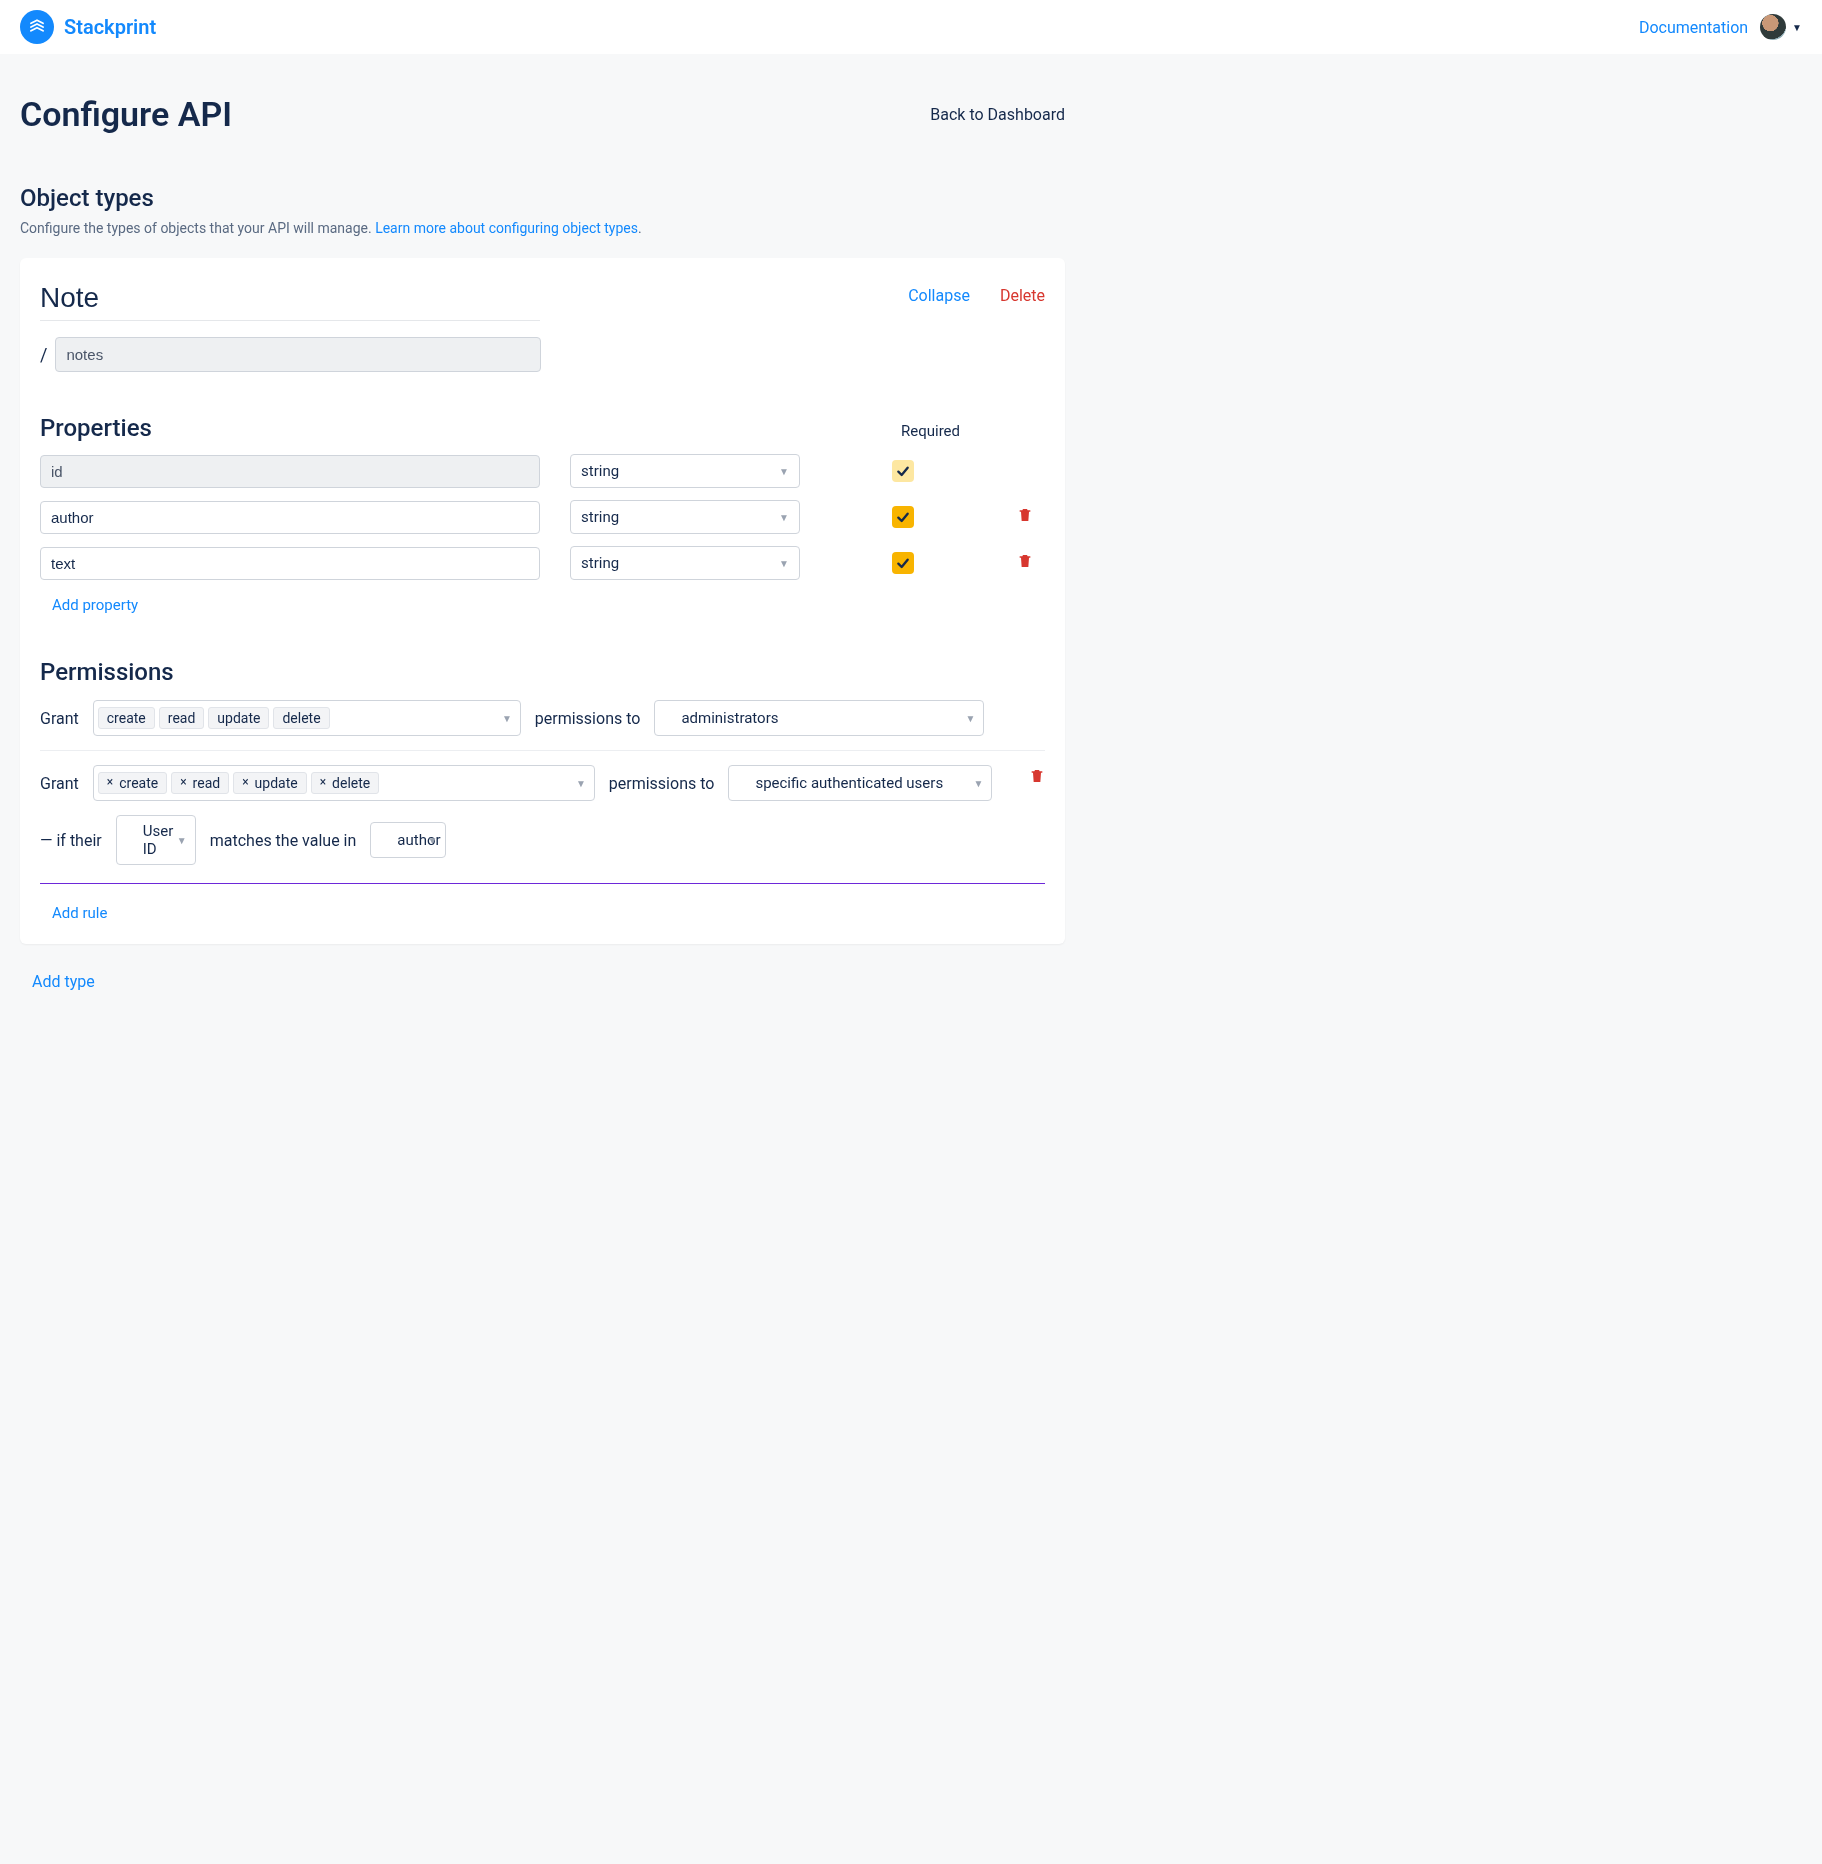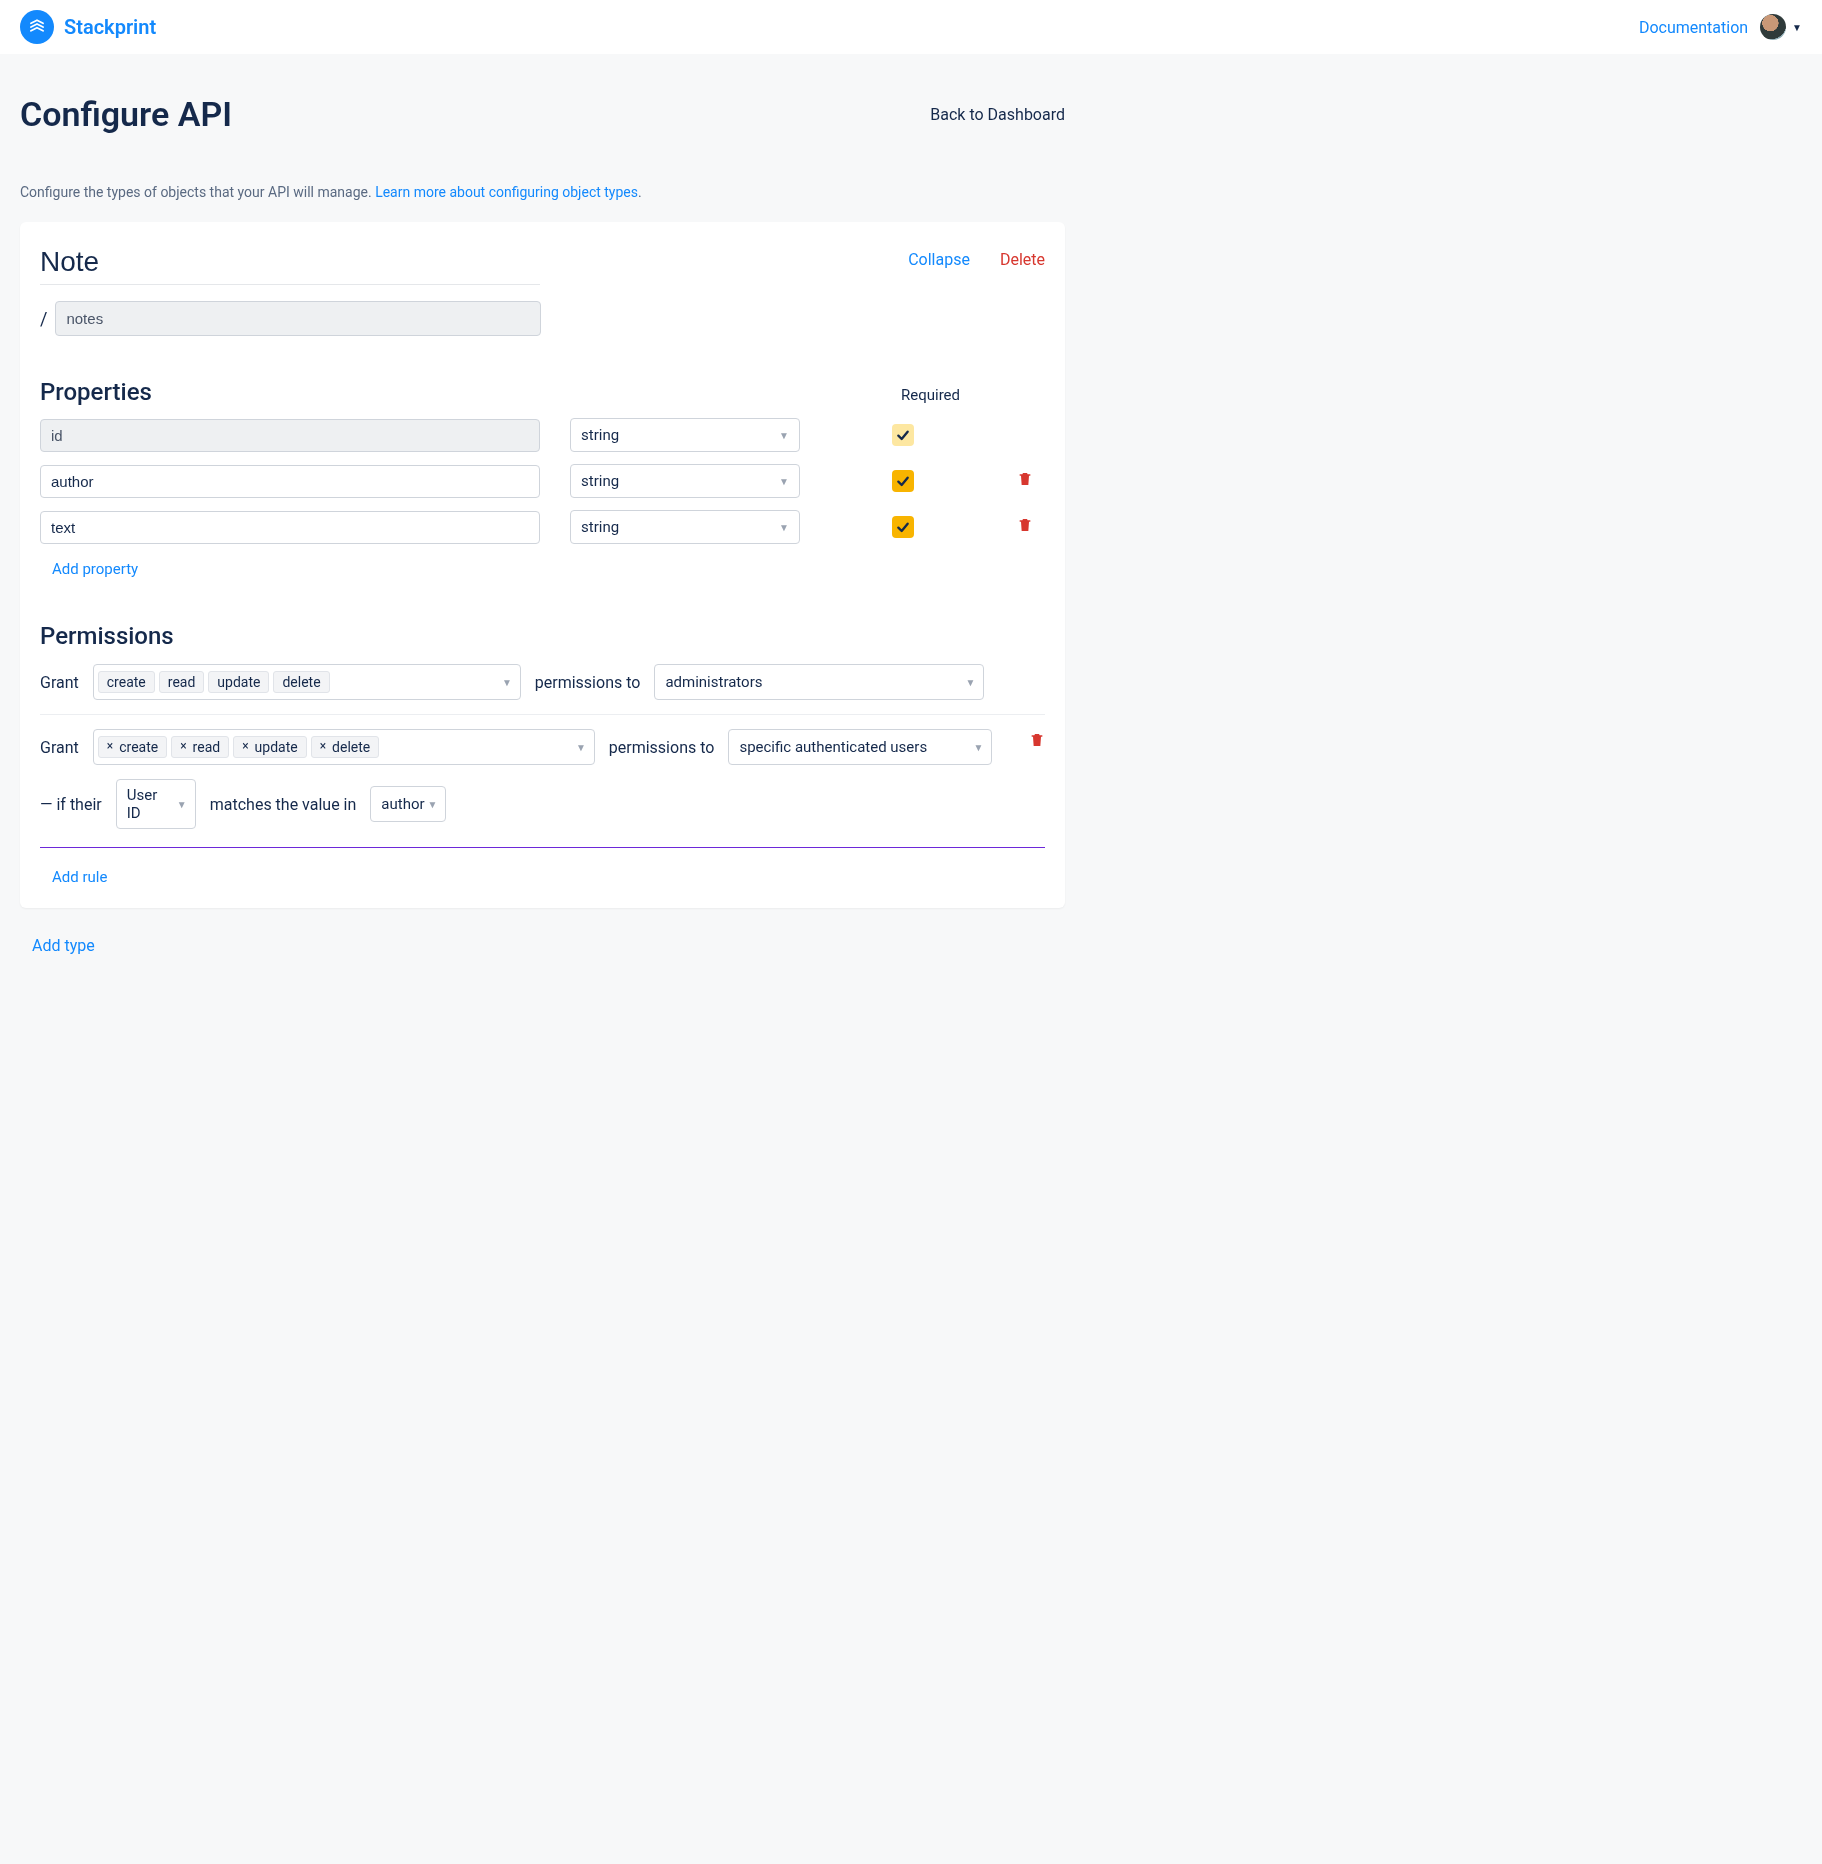--- a/index.html
+++ b/index.html
@@ -122,21 +122,21 @@
   .tag-select .caret { position:absolute; right:8px; color:#9aa3b1; font-size:10px; }
   .tag {
     background:#f3f4f6; border:1px solid #e1e4e9; border-radius:3px;
     padding:2px 8px; font-size:14px; color:#15294b; display:flex; align-items:flex-start; gap:6px;
   }
   .tag .x { color:#15294b; font-size:12px; cursor:pointer; }
   .tag-select.w1 { width:428px; }
   .tag-select.w2 { width:502px; }
   .plain-select {
     border:1px solid #cfd4db; border-radius:4px; background:#fff;
-    padding:6px 28px 6px 10px; font-size:15px; color:#15294b; position:relative;
+    padding:6px 28px 6px 26px; font-size:15px; color:#15294b; position:relative;
     min-height:36px; display:flex; align-items:center;
   }
   .plain-select .caret { position:absolute; right:8px; color:#9aa3b1; font-size:10px; }
   .plain-select.w-lg { width:330px; }
   .plain-select.w-md { width:264px; }
   .plain-select.w-sm { width:80px; }
   .plain-select.w-xs { width:76px; }
   .perm-trash { position:absolute; right:0; top:16px; }
   .perm-sub { padding-bottom:18px; border-bottom:1px solid #6d28d9; }
   .dash-label { color:#15294b; font-size:16px; }
@@ -173,20 +173,21 @@
     </div>
   </div>
 </div>
 
 <div class="page">
   <div class="page-top">
     <h1 class="page-title">Configure API</h1>
     <a href="#" class="back-link">Back to Dashboard</a>
   </div>
 
+  <h2 class="section-title">Object types</h2>
   <p class="section-desc">
     <span>Configure the types of objects that your API will manage. </span><a href="#" class="inline-link">Learn more about configuring object types</a><span>.</span>
   </p>
 
   
   <div class="card">
     <div class="card-head">
       <div class="type-name-wrap">
         <input class="type-name-input" value="Note" style="">
       </div>

